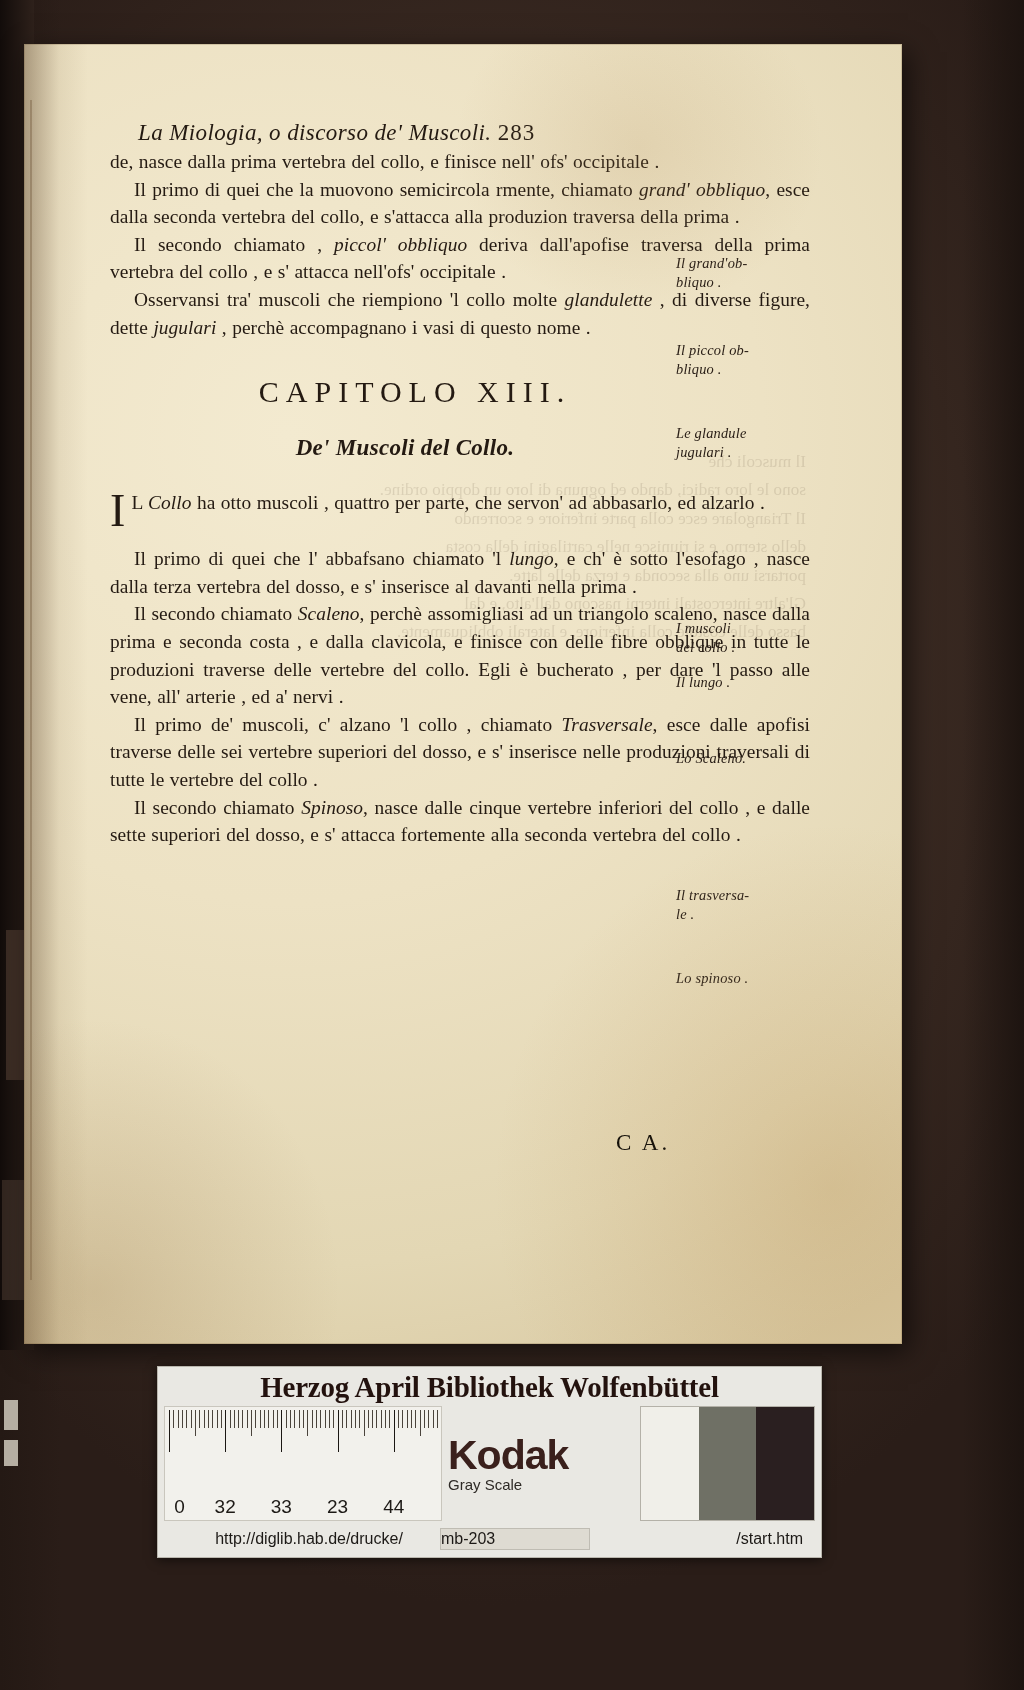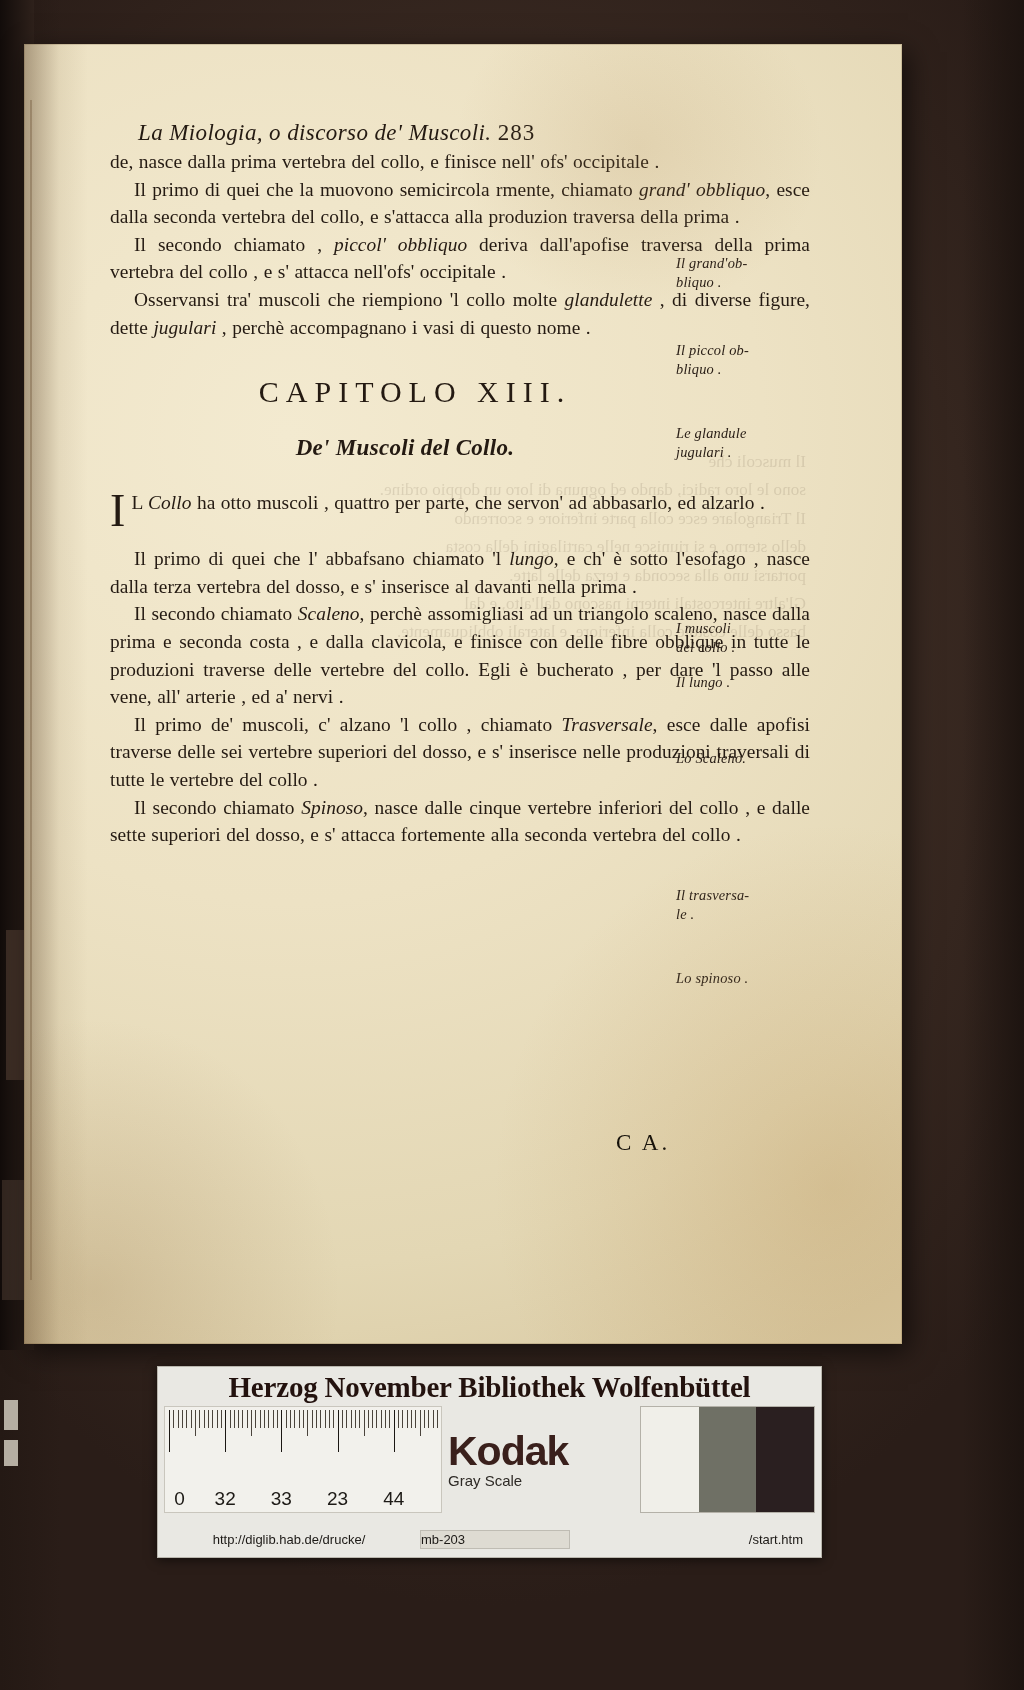--- a/index.html
+++ b/index.html
@@ -221,24 +221,23 @@
     color:#2e2a26;
     margin-top:1px;
   }
   #patches { flex:1; display:flex; border:1px solid #b4b1a8; }
   #patches div { flex:1; }
   
   #target-bottom {
     height:34px;
     display:flex; align-items:center;
     font-family:"Liberation Sans", sans-serif;
-    font-size:13px;
+    font-size:16px;
     color:#1c1916;
-    padding:0 8px 2px 0;
-    margin-top:8px;
+    padding:0 8px 2px 20px;
   }
   #url-left { width:262px; text-align:center; }
   #url-mid {
     width:150px; 
     background:#dedbd2;
     border:1px solid #bfbcb3;
     padding:1px 0;
   }
   #url-right { flex:1; text-align:right; padding-right:10px; }
 
@@ -313,21 +312,21 @@
     <div>le .</div>
   </div>
   <div class="marginal" style="top:925px">
     <div>Lo spinoso .</div>
   </div>
 
   <div id="catchword">C A.</div>
 </div>
 
 <div id="target">
-  <div id="target-title">Herzog November Bibliothek Wolfenbüttel</div>
+  <div id="target-title">Herzog April Bibliothek Wolfenbüttel</div>
   <div id="target-mid">
     <div id="ruler">
       <div id="ticks">
           <div class="t" style="left: 0%; height: 42px; background: rgb(27, 23, 19);"></div>
           <div class="t" style="left: 1.6129%; height: 18px; background: rgb(74, 68, 60);"></div>
           <div class="t" style="left: 3.22581%; height: 18px; background: rgb(74, 68, 60);"></div>
           <div class="t" style="left: 4.83871%; height: 18px; background: rgb(74, 68, 60);"></div>
           <div class="t" style="left: 6.45161%; height: 18px; background: rgb(74, 68, 60);"></div>
           <div class="t" style="left: 8.06452%; height: 18px; background: rgb(74, 68, 60);"></div>
           <div class="t" style="left: 9.67742%; height: 26px; background: rgb(74, 68, 60);"></div>

